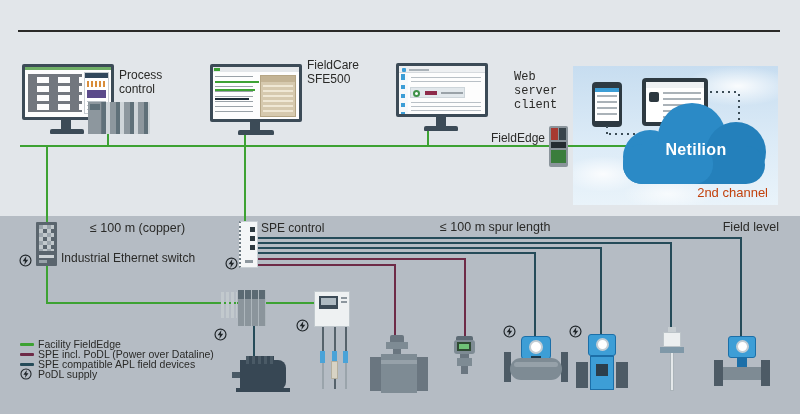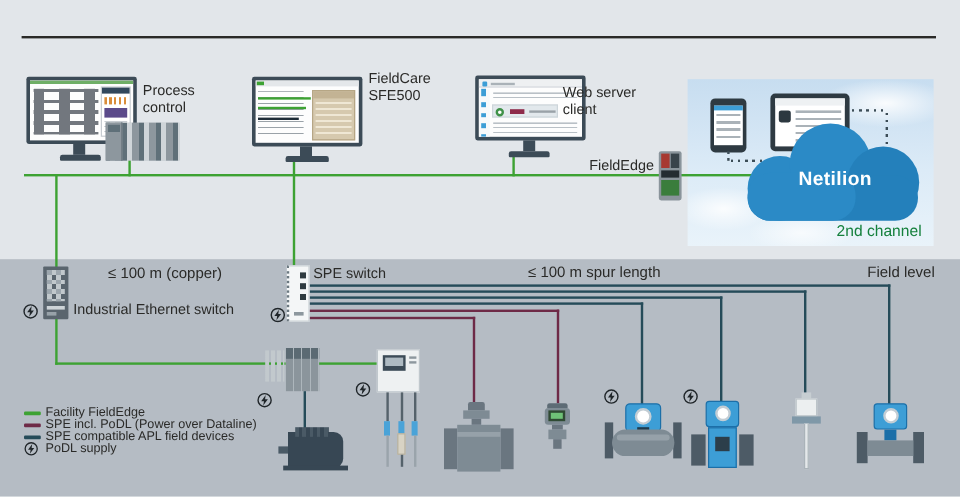--- a/index.html
+++ b/index.html
@@ -31,21 +31,21 @@
     position:absolute;left:573px;top:66px;width:205px;height:139px;
     background:
       radial-gradient(40px 18px at 30px 108px,rgba(255,255,255,.85),rgba(255,255,255,0)),
       radial-gradient(55px 20px at 165px 20px,rgba(255,255,255,.9),rgba(255,255,255,0)),
       radial-gradient(45px 16px at 95px 128px,rgba(255,255,255,.7),rgba(255,255,255,0)),
       linear-gradient(180deg,#c7ddf0 0%,#dcebf7 55%,#e9f3fa 100%);
   }
   .dot-h{position:absolute;height:2px;background-image:repeating-linear-gradient(90deg,#3c4d57 0 2px,transparent 2px 6px);}
   .dot-v{position:absolute;width:2px;background-image:repeating-linear-gradient(180deg,#3c4d57 0 2px,transparent 2px 6px);}
   .netilion{position:absolute;left:620px;top:141px;width:152px;text-align:center;font-size:16px;font-weight:700;color:#ffffff;letter-spacing:.3px;}
-  .second-channel{position:absolute;left:650px;top:185px;width:118px;text-align:right;font-size:13px;color:#15803d;}
+  .second-channel{position:absolute;left:650px;top:185px;width:118px;text-align:right;font-size:13px;color:#c2410c;}
   
   .legend-row{position:absolute;left:20px;height:12px;display:flex;align-items:center;gap:4px;font-size:10.5px;color:var(--ink);}
   .sw{display:inline-block;width:14px;height:3px;border-radius:1px;}
 </style>
 </head>
 <body>
 
 <div class="canvas">
 
   <div class="title-rule"></div>
@@ -147,21 +147,21 @@
       <div class="abs" style="left:11px;top:21px;width:55px;height:11px;background:#e2e8ec;border:1px solid #cdd5da;">
         <div class="abs" style="left:2px;top:2px;width:7px;height:7px;border:2px solid #3f9148;border-radius:50%;background:#fff;"></div>
         <div class="abs" style="left:14px;top:3px;width:12px;height:4px;background:#8e2b4a;"></div>
         <div class="abs" style="left:30px;top:4px;width:22px;height:2px;background:#9aa2a8;"></div>
       </div>
       <div class="abs" style="left:12px;top:36px;width:70px;height:10px;background-image:repeating-linear-gradient(180deg,#b9c0c6 0 1px,transparent 1px 4px);"></div>
     </div>
   </div>
   <div class="stand-neck" style="left:436px;top:117px;width:10px;height:9px;"></div>
   <div class="stand-base" style="left:424px;top:126px;width:34px;height:5px;"></div>
-  <div class="label" style="left:469px;top:70px;width:70px;">Web server client</div>
+  <div class="label" style="left:514px;top:70px;width:70px;font-family:Liberation Mono, monospace;">Web server client</div>
 
   <div class="abs" style="left:36px;top:222px;width:21px;height:44px;background:#5a656e;border-radius:1px;">
     <div class="abs" style="left:3px;top:3px;width:15px;height:26px;background-image:repeating-linear-gradient(180deg,#cdd3d7 0 4px,transparent 4px 8px),repeating-linear-gradient(90deg,#cdd3d7 0 4px,transparent 4px 8px);background-blend-mode:multiply;opacity:.9;"></div>
     <div class="abs" style="left:3px;top:33px;width:15px;height:3px;background:#cdd3d7;"></div>
     <div class="abs" style="left:3px;top:38px;width:8px;height:3px;background:#98a2a9;"></div>
   </div>
   <span class="abs" style="left:19px;top:253px;">
     <svg width="13" height="13" viewBox="0 0 20 20">
         <circle cx="10" cy="10" r="8.4" fill="none" stroke="#20262a" stroke-width="1.8"></circle>
         <path d="M11.4 3.2 L5.6 11.2 L9.2 11.2 L8.2 16.8 L14.2 8.8 L10.6 8.8 Z" fill="#20262a"></path>
@@ -188,21 +188,21 @@
     <div class="abs" style="left:9px;top:14px;width:5px;height:5px;background:#2e3a40;"></div>
     <div class="abs" style="left:9px;top:23px;width:5px;height:5px;background:#2e3a40;"></div>
     <div class="abs" style="left:4px;top:38px;width:8px;height:3px;background:#8d979e;"></div>
   </div>
   <span class="abs" style="left:225px;top:256px;">
     <svg width="13" height="13" viewBox="0 0 20 20">
         <circle cx="10" cy="10" r="8.4" fill="none" stroke="#20262a" stroke-width="1.8"></circle>
         <path d="M11.4 3.2 L5.6 11.2 L9.2 11.2 L8.2 16.8 L14.2 8.8 L10.6 8.8 Z" fill="#20262a"></path>
       </svg>
   </span>
-  <div class="label" style="left:261px;top:221px;width:80px;">SPE switch</div>
+  <div class="label" style="left:261px;top:221px;width:80px;">SPE control</div>
   <div class="annot" style="left:440px;top:220px;width:130px;">≤ 100 m spur length</div>
   <div class="annot" style="left:697px;top:220px;width:82px;text-align:right;">Field level</div>
 
   <div class="abs" style="left:221px;top:292px;width:16px;height:26px;background-image:repeating-linear-gradient(90deg,#c2c9cd 0 3px,transparent 3px 5px);"></div>
   <div class="abs" style="left:238px;top:290px;width:28px;height:36px;background-image:repeating-linear-gradient(90deg,#8b959c 0 6px,#adb6bc 6px 7px);">
     <div class="abs" style="left:0;top:0;width:28px;height:9px;background-image:repeating-linear-gradient(90deg,#5b6a73 0 6px,#adb6bc 6px 7px);"></div>
   </div>
   <span class="abs" style="left:214px;top:327px;">
     <svg width="13" height="13" viewBox="0 0 20 20">
         <circle cx="10" cy="10" r="8.4" fill="none" stroke="#20262a" stroke-width="1.8"></circle>

